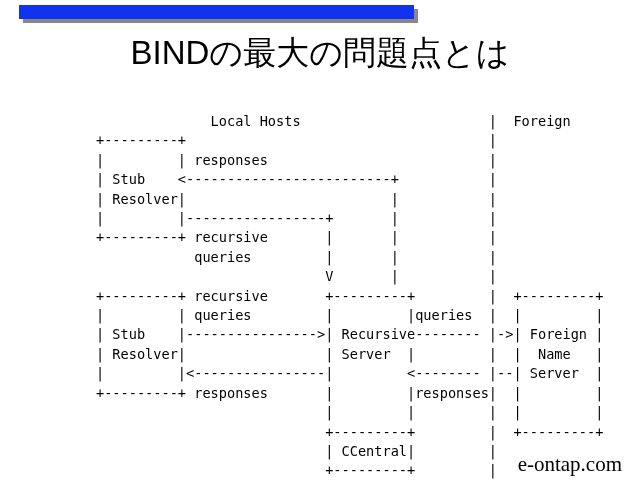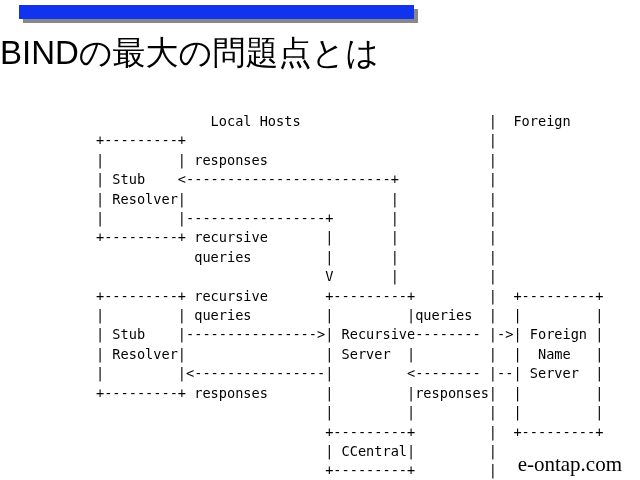--- a/index.html
+++ b/index.html
@@ -24,21 +24,21 @@
   #topbar {
     position: absolute;
     left: 19px; top: 5px;
     width: 395px; height: 14px;
     background: #1133ee;
   }
   #title {
     position: absolute;
     left: 0; top: 33px;
     width: 640px;
-    text-align: left;
+    text-align: center;
     font-family: "Liberation Sans", sans-serif;
     font-size: 33px;
     line-height: 40px;
     font-weight: 400;
     color: #000000;
     letter-spacing: 0px;
     white-space: pre;
   }
   
   #ascii {

